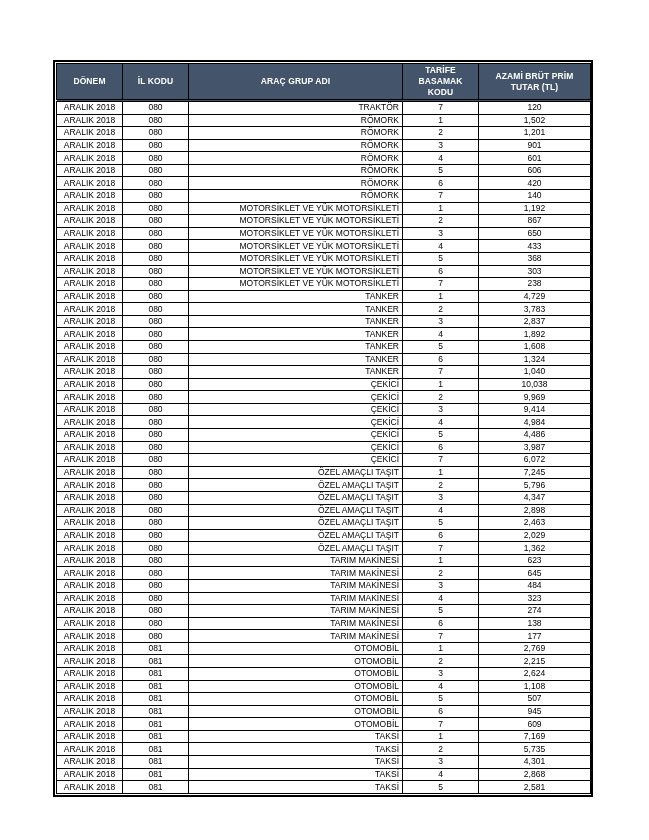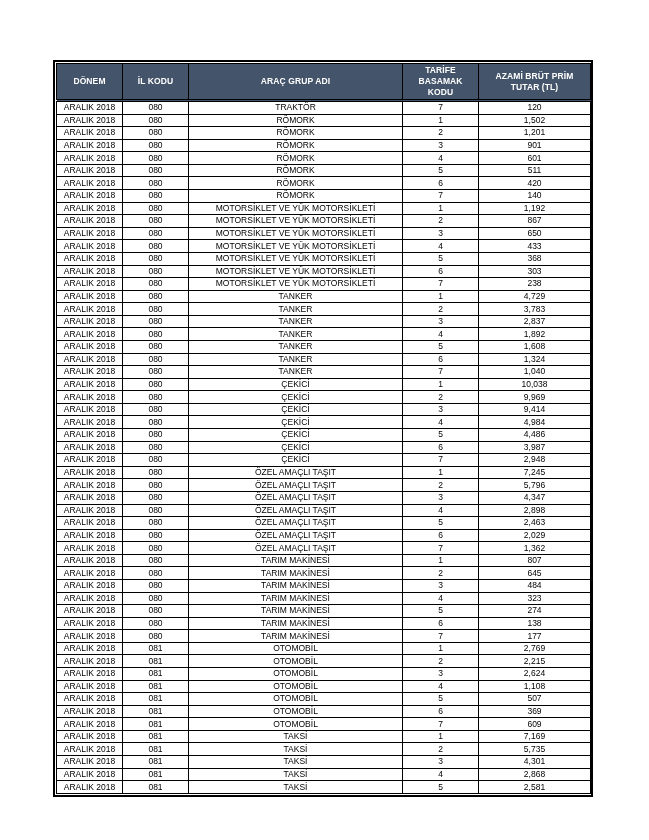--- a/index.html
+++ b/index.html
@@ -50,21 +50,21 @@
     height: 11.58px;
     line-height: 11px;
     text-align: center;
     vertical-align: middle;
     border: 1px solid #000000;
     padding: 0 3px;
     white-space: nowrap;
     overflow: hidden;
   }
   table.tariff td.c2 {
-    text-align: center;
+    text-align: right;
   }
   col.c0 { width: 66px; }
   col.c1 { width: 66px; }
   col.c2 { width: 214px; }
   col.c3 { width: 76px; }
   col.c4 { width: 112px; }
 </style>
 </head>
 <body>
 
@@ -121,21 +121,21 @@
             <td class="c1">080</td>
             <td class="c2">RÖMORK</td>
             <td class="c3">4</td>
             <td class="c4">601</td>
           </tr>
           <tr>
             <td class="c0">ARALIK 2018</td>
             <td class="c1">080</td>
             <td class="c2">RÖMORK</td>
             <td class="c3">5</td>
-            <td class="c4">511</td>
+            <td class="c4">606</td>
           </tr>
           <tr>
             <td class="c0">ARALIK 2018</td>
             <td class="c1">080</td>
             <td class="c2">RÖMORK</td>
             <td class="c3">6</td>
             <td class="c4">420</td>
           </tr>
           <tr>
             <td class="c0">ARALIK 2018</td>
@@ -282,21 +282,21 @@
             <td class="c1">080</td>
             <td class="c2">ÇEKİCİ</td>
             <td class="c3">6</td>
             <td class="c4">3,987</td>
           </tr>
           <tr>
             <td class="c0">ARALIK 2018</td>
             <td class="c1">080</td>
             <td class="c2">ÇEKİCİ</td>
             <td class="c3">7</td>
-            <td class="c4">2,948</td>
+            <td class="c4">6,072</td>
           </tr>
           <tr>
             <td class="c0">ARALIK 2018</td>
             <td class="c1">080</td>
             <td class="c2">ÖZEL AMAÇLI TAŞIT</td>
             <td class="c3">1</td>
             <td class="c4">7,245</td>
           </tr>
           <tr>
             <td class="c0">ARALIK 2018</td>
@@ -338,21 +338,21 @@
             <td class="c1">080</td>
             <td class="c2">ÖZEL AMAÇLI TAŞIT</td>
             <td class="c3">7</td>
             <td class="c4">1,362</td>
           </tr>
           <tr>
             <td class="c0">ARALIK 2018</td>
             <td class="c1">080</td>
             <td class="c2">TARIM MAKİNESİ</td>
             <td class="c3">1</td>
-            <td class="c4">807</td>
+            <td class="c4">623</td>
           </tr>
           <tr>
             <td class="c0">ARALIK 2018</td>
             <td class="c1">080</td>
             <td class="c2">TARIM MAKİNESİ</td>
             <td class="c3">2</td>
             <td class="c4">645</td>
           </tr>
           <tr>
             <td class="c0">ARALIK 2018</td>
@@ -422,21 +422,21 @@
             <td class="c1">081</td>
             <td class="c2">OTOMOBİL</td>
             <td class="c3">5</td>
             <td class="c4">507</td>
           </tr>
           <tr>
             <td class="c0">ARALIK 2018</td>
             <td class="c1">081</td>
             <td class="c2">OTOMOBİL</td>
             <td class="c3">6</td>
-            <td class="c4">369</td>
+            <td class="c4">945</td>
           </tr>
           <tr>
             <td class="c0">ARALIK 2018</td>
             <td class="c1">081</td>
             <td class="c2">OTOMOBİL</td>
             <td class="c3">7</td>
             <td class="c4">609</td>
           </tr>
           <tr>
             <td class="c0">ARALIK 2018</td>

